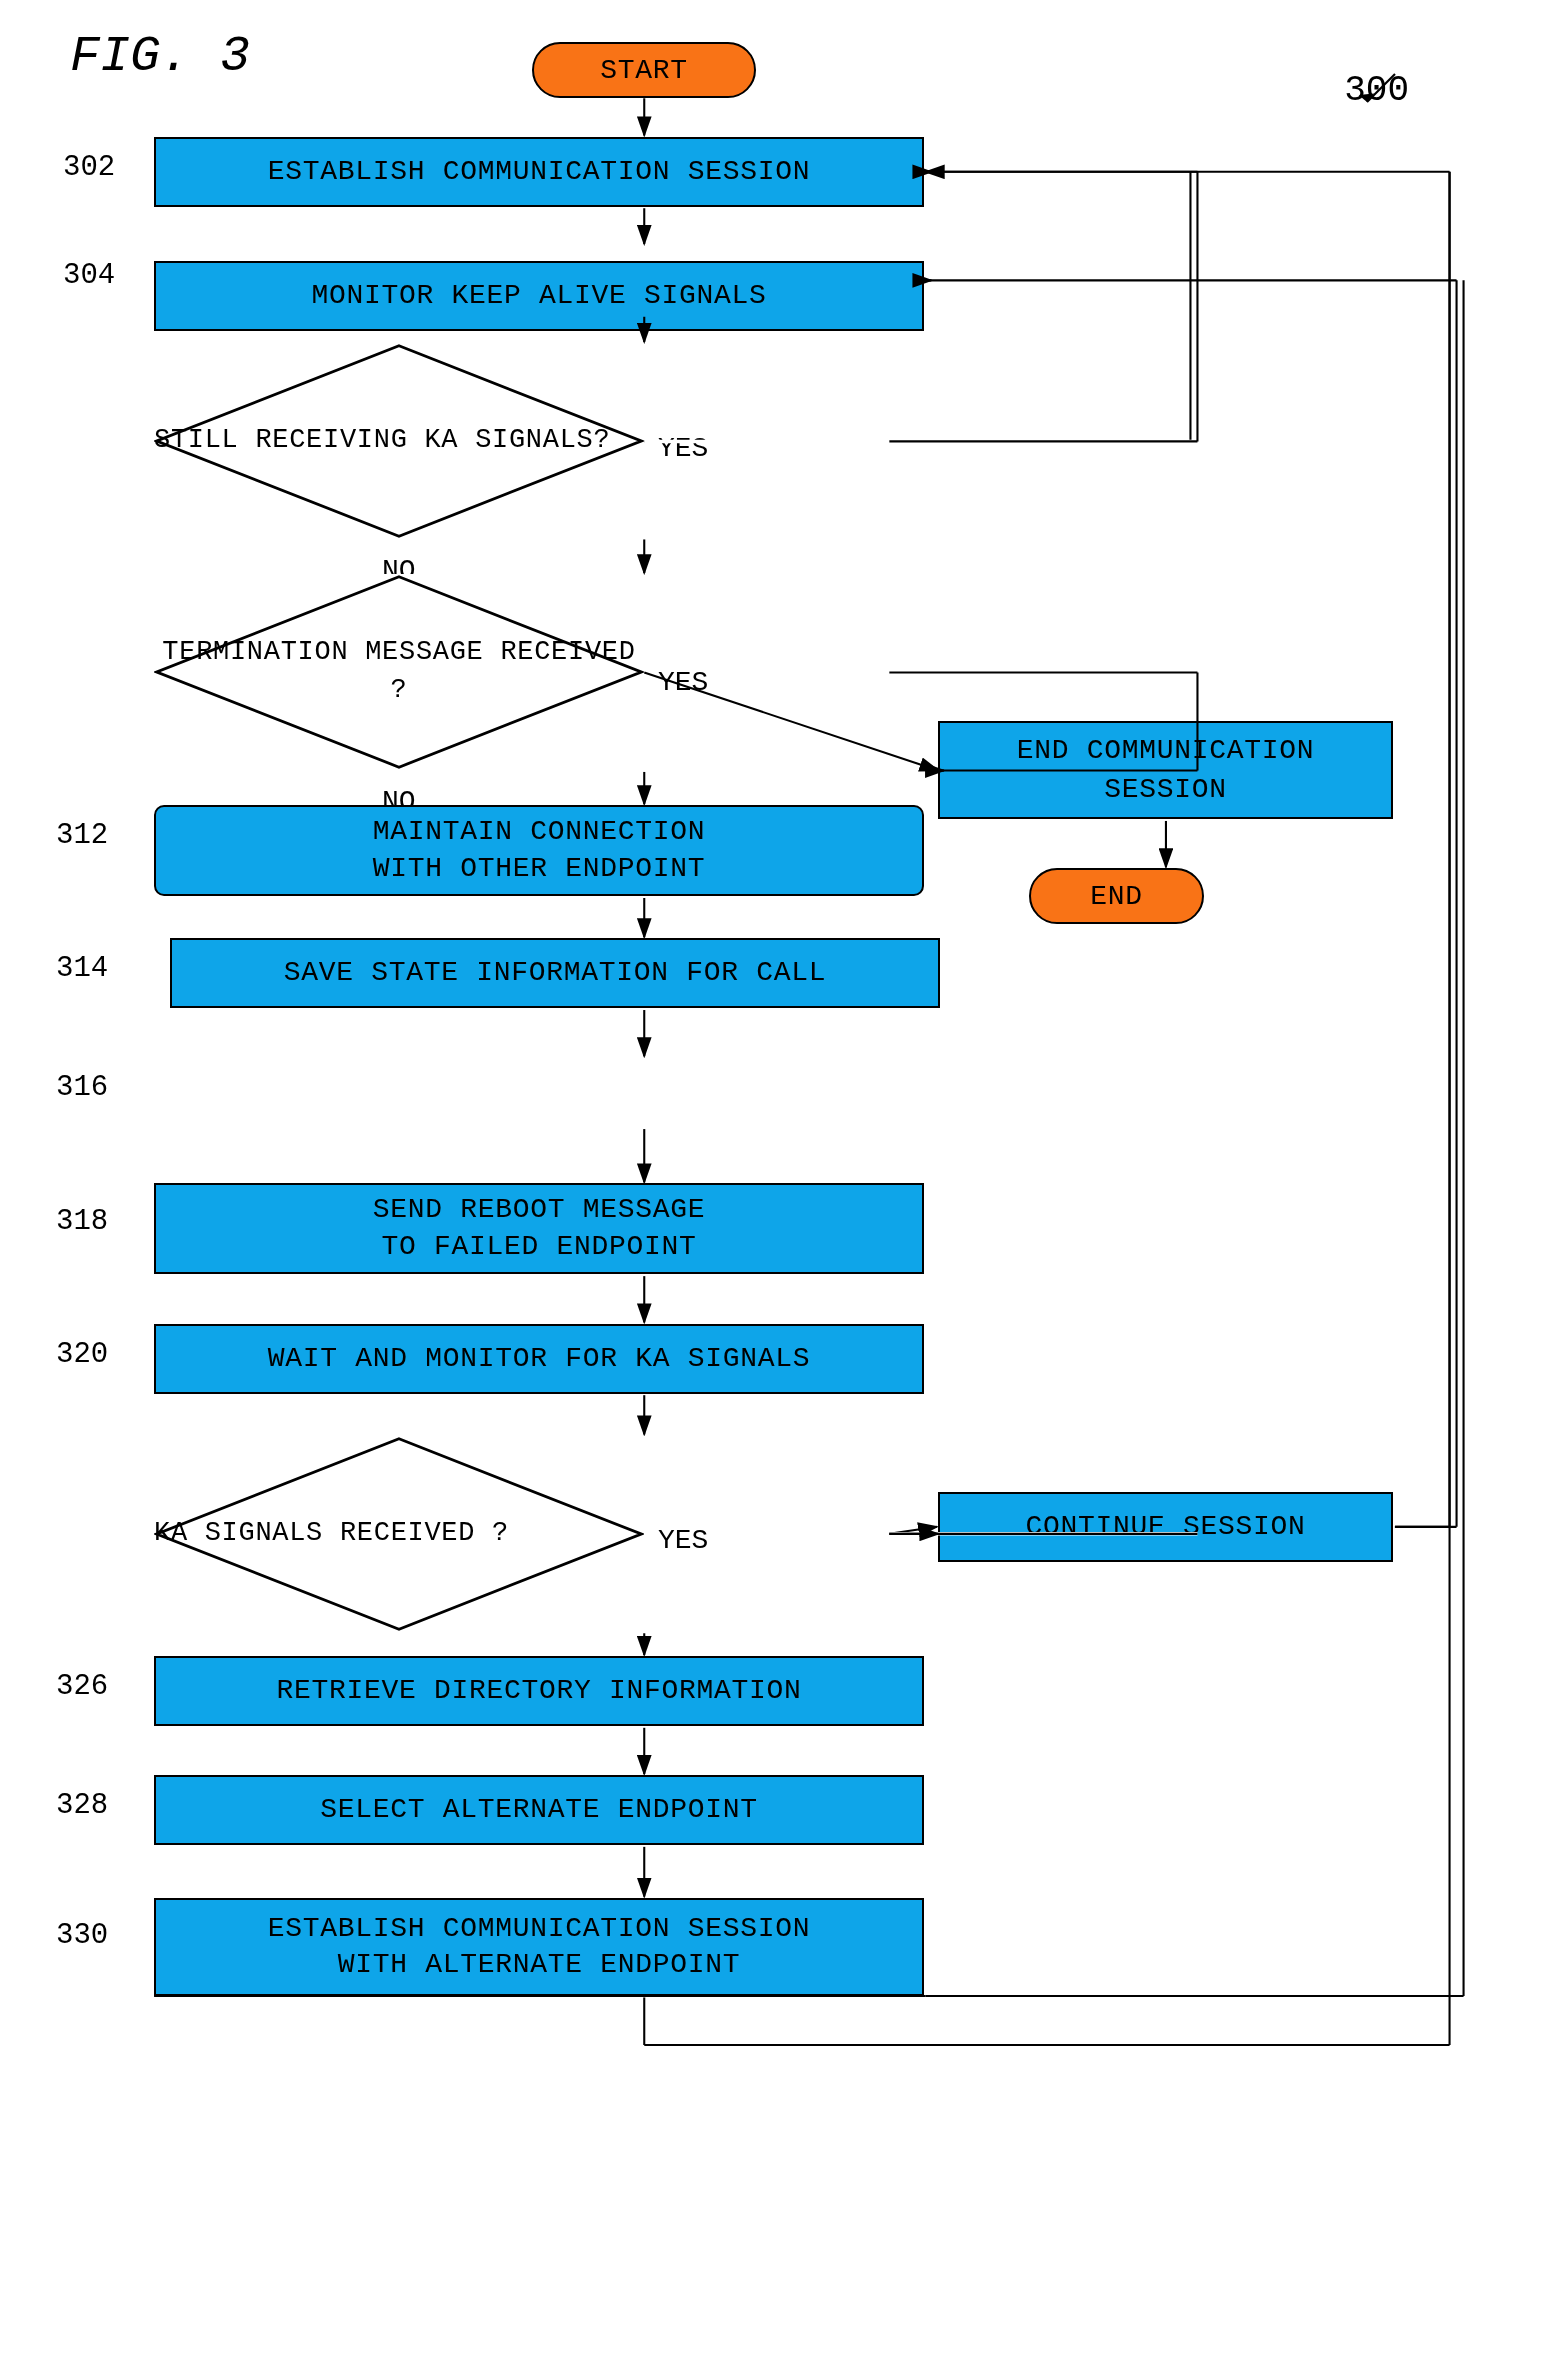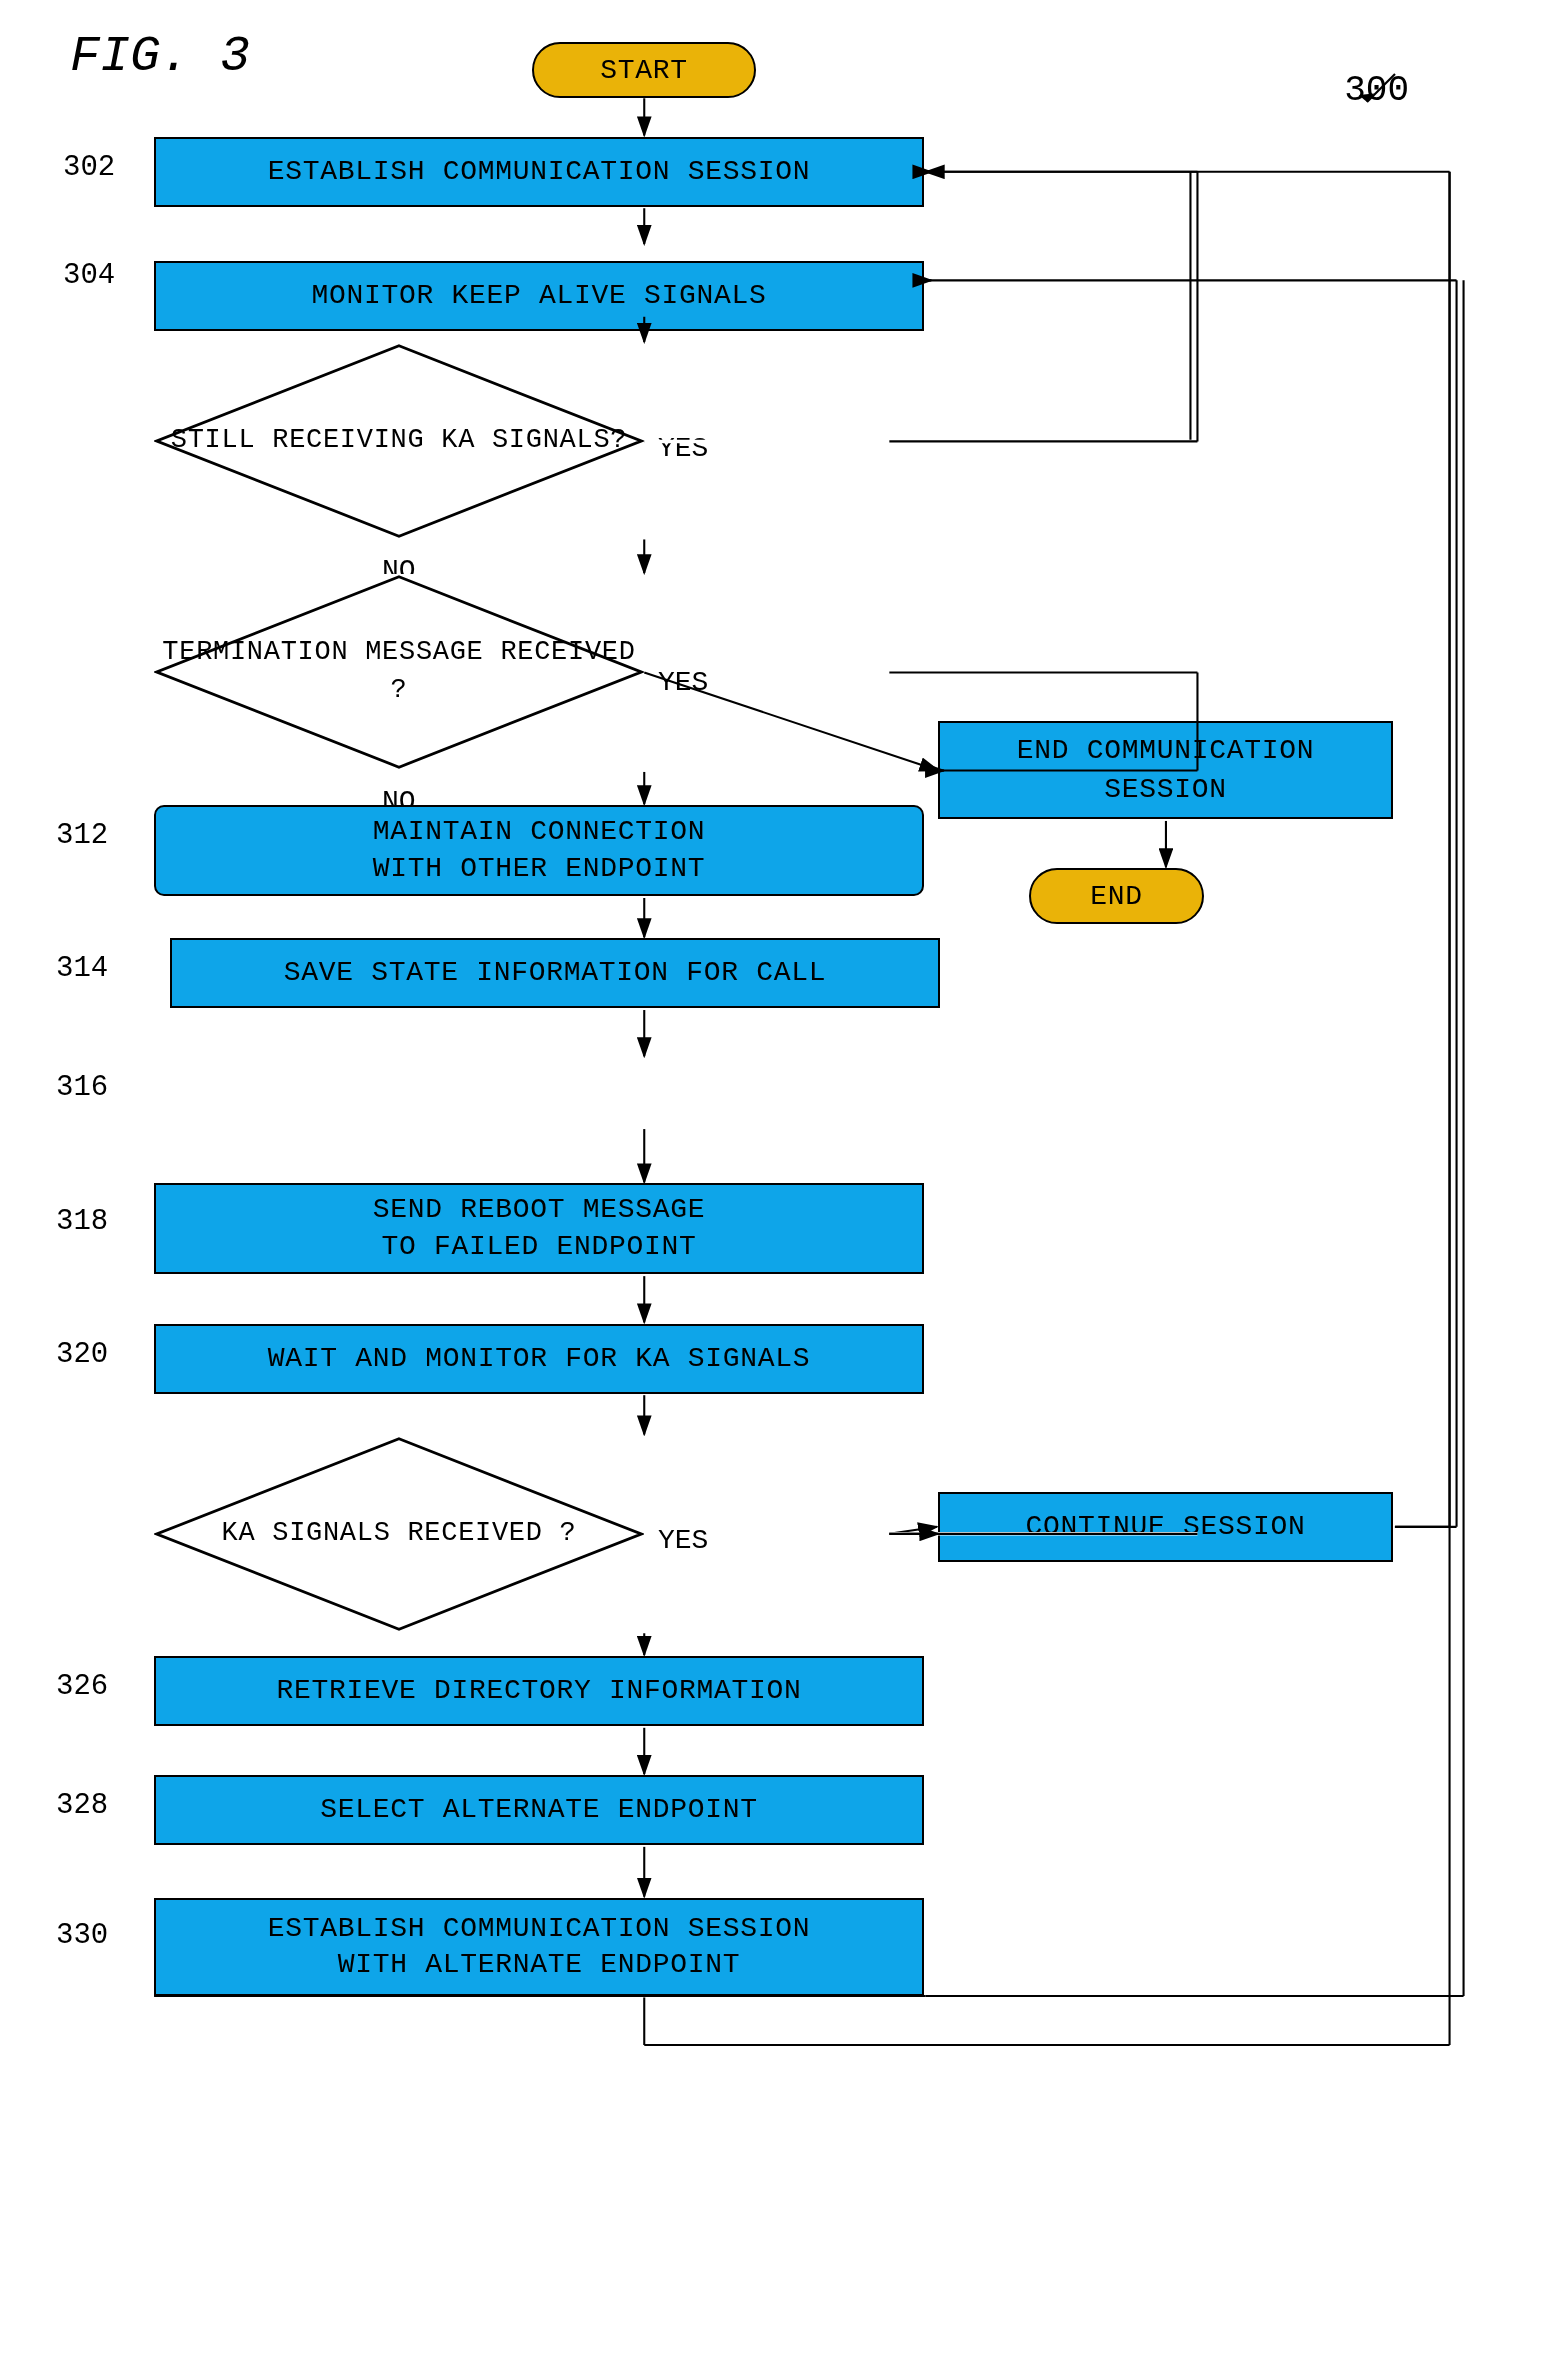--- a/index.html
+++ b/index.html
@@ -35,39 +35,39 @@
     .fc-rounded-rect {
       position: absolute;
       border: 2.8px solid #000;
       border-radius: 35px;
       display: flex;
       align-items: center;
       justify-content: center;
       text-align: center;
       font-size: 28px;
       letter-spacing: 0.7px;
-      background: #eab308;
+      background: #f97316;
     }
     .fc-rect {
       position: absolute;
       border: 2.8px solid #000;
       display: flex;
       align-items: center;
       justify-content: center;
       text-align: center;
       font-size: 28px;
       letter-spacing: 0.7px;
       background: #0ea5e9;
       line-height: 1.3;
     }
     .fc-diamond {
       position: absolute;
       display: flex;
       align-items: center;
-      justify-content: center;
+      justify-content: flex-start;
       text-align: center;
       font-size: 27px;
       letter-spacing: 0.7px;
       background: #fff;
     }
     .fc-diamond svg {
       position: absolute;
       top: 0; left: 0;
       width: 100%;
       height: 100%;

